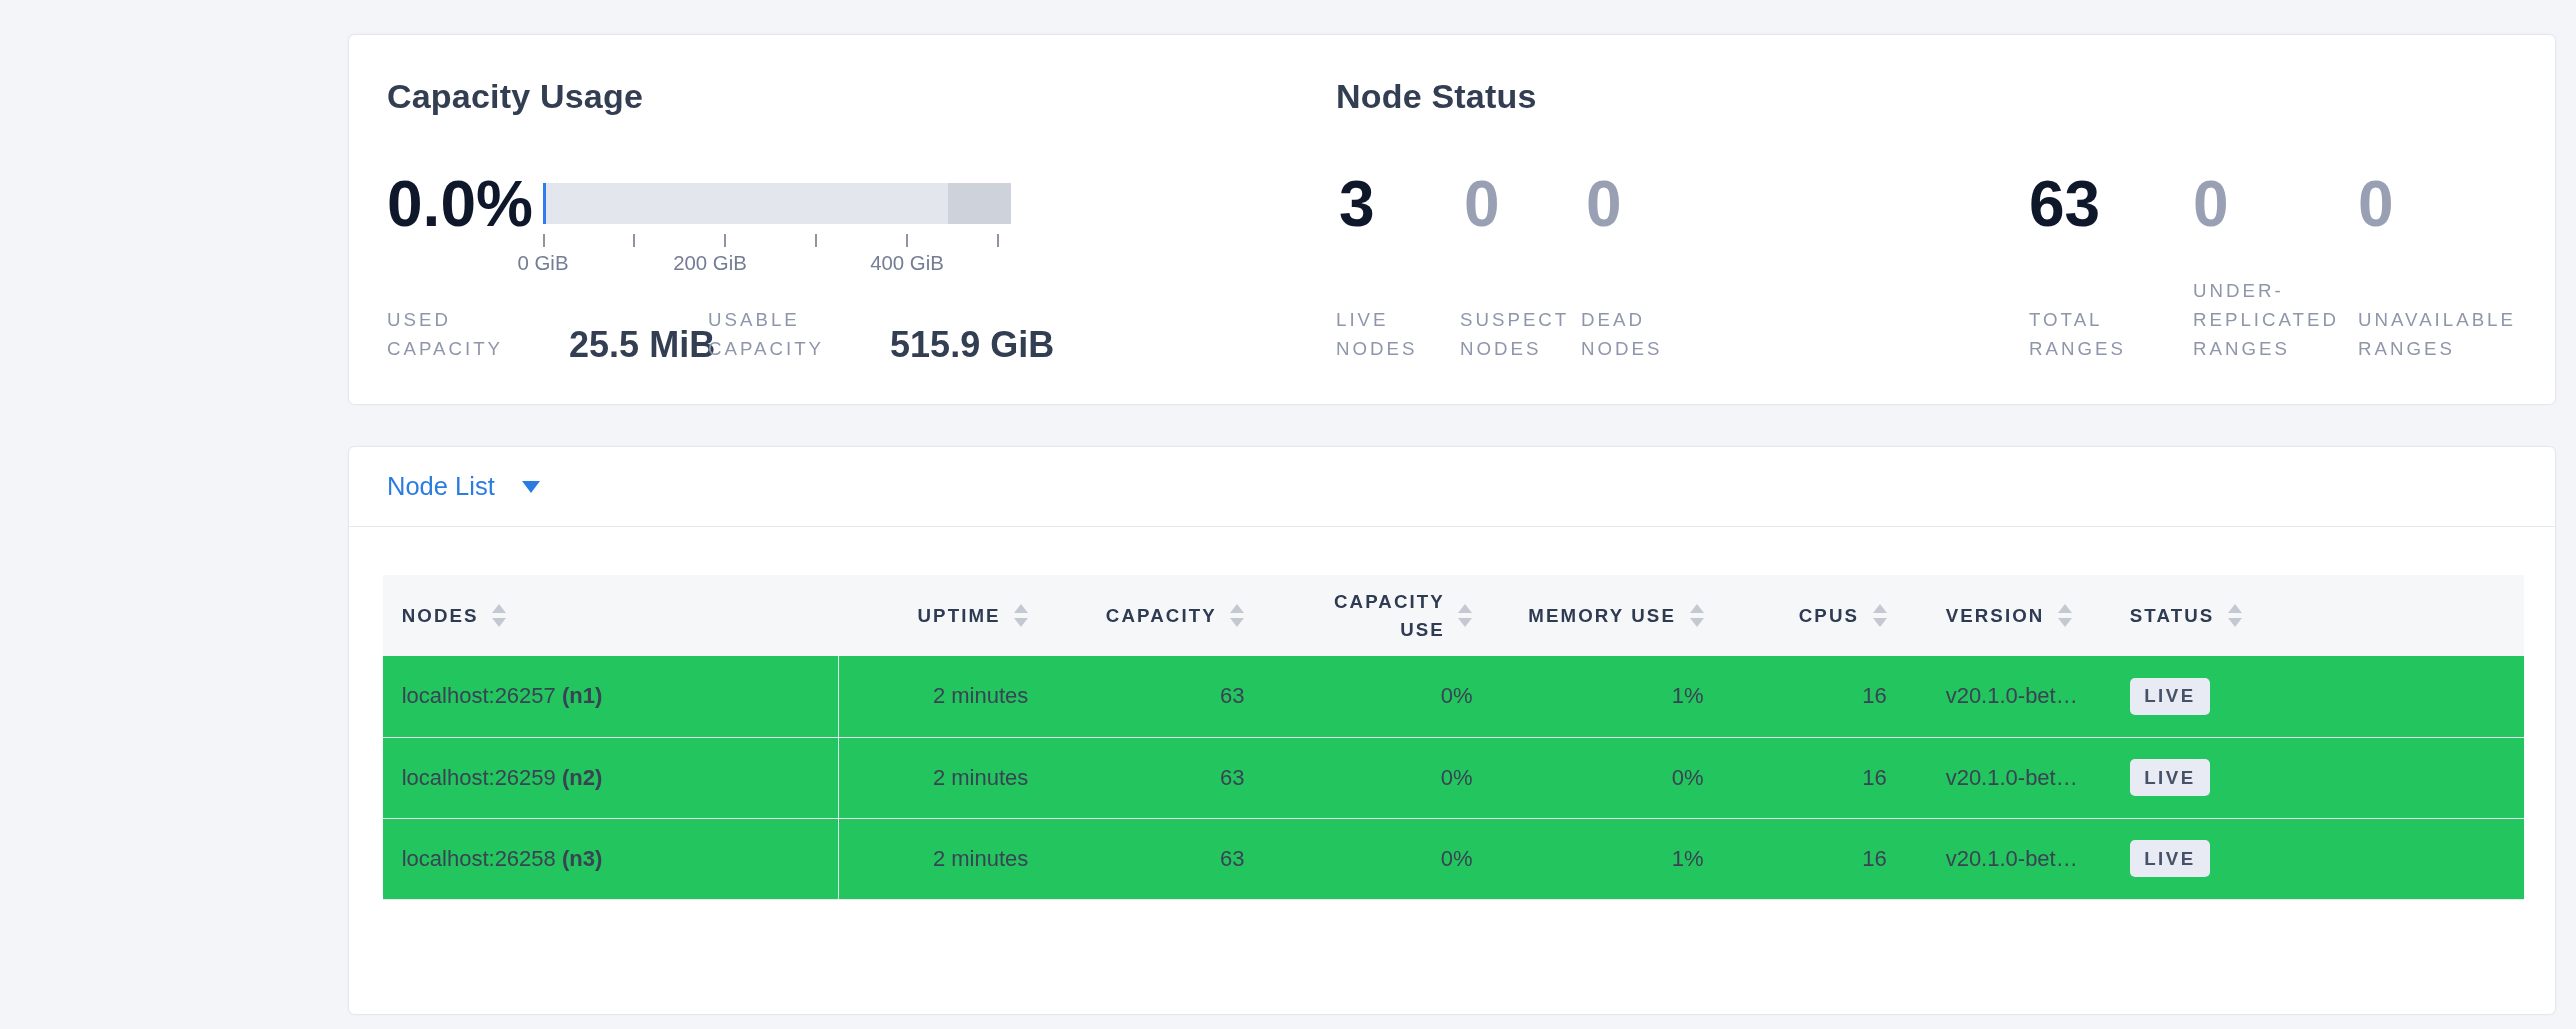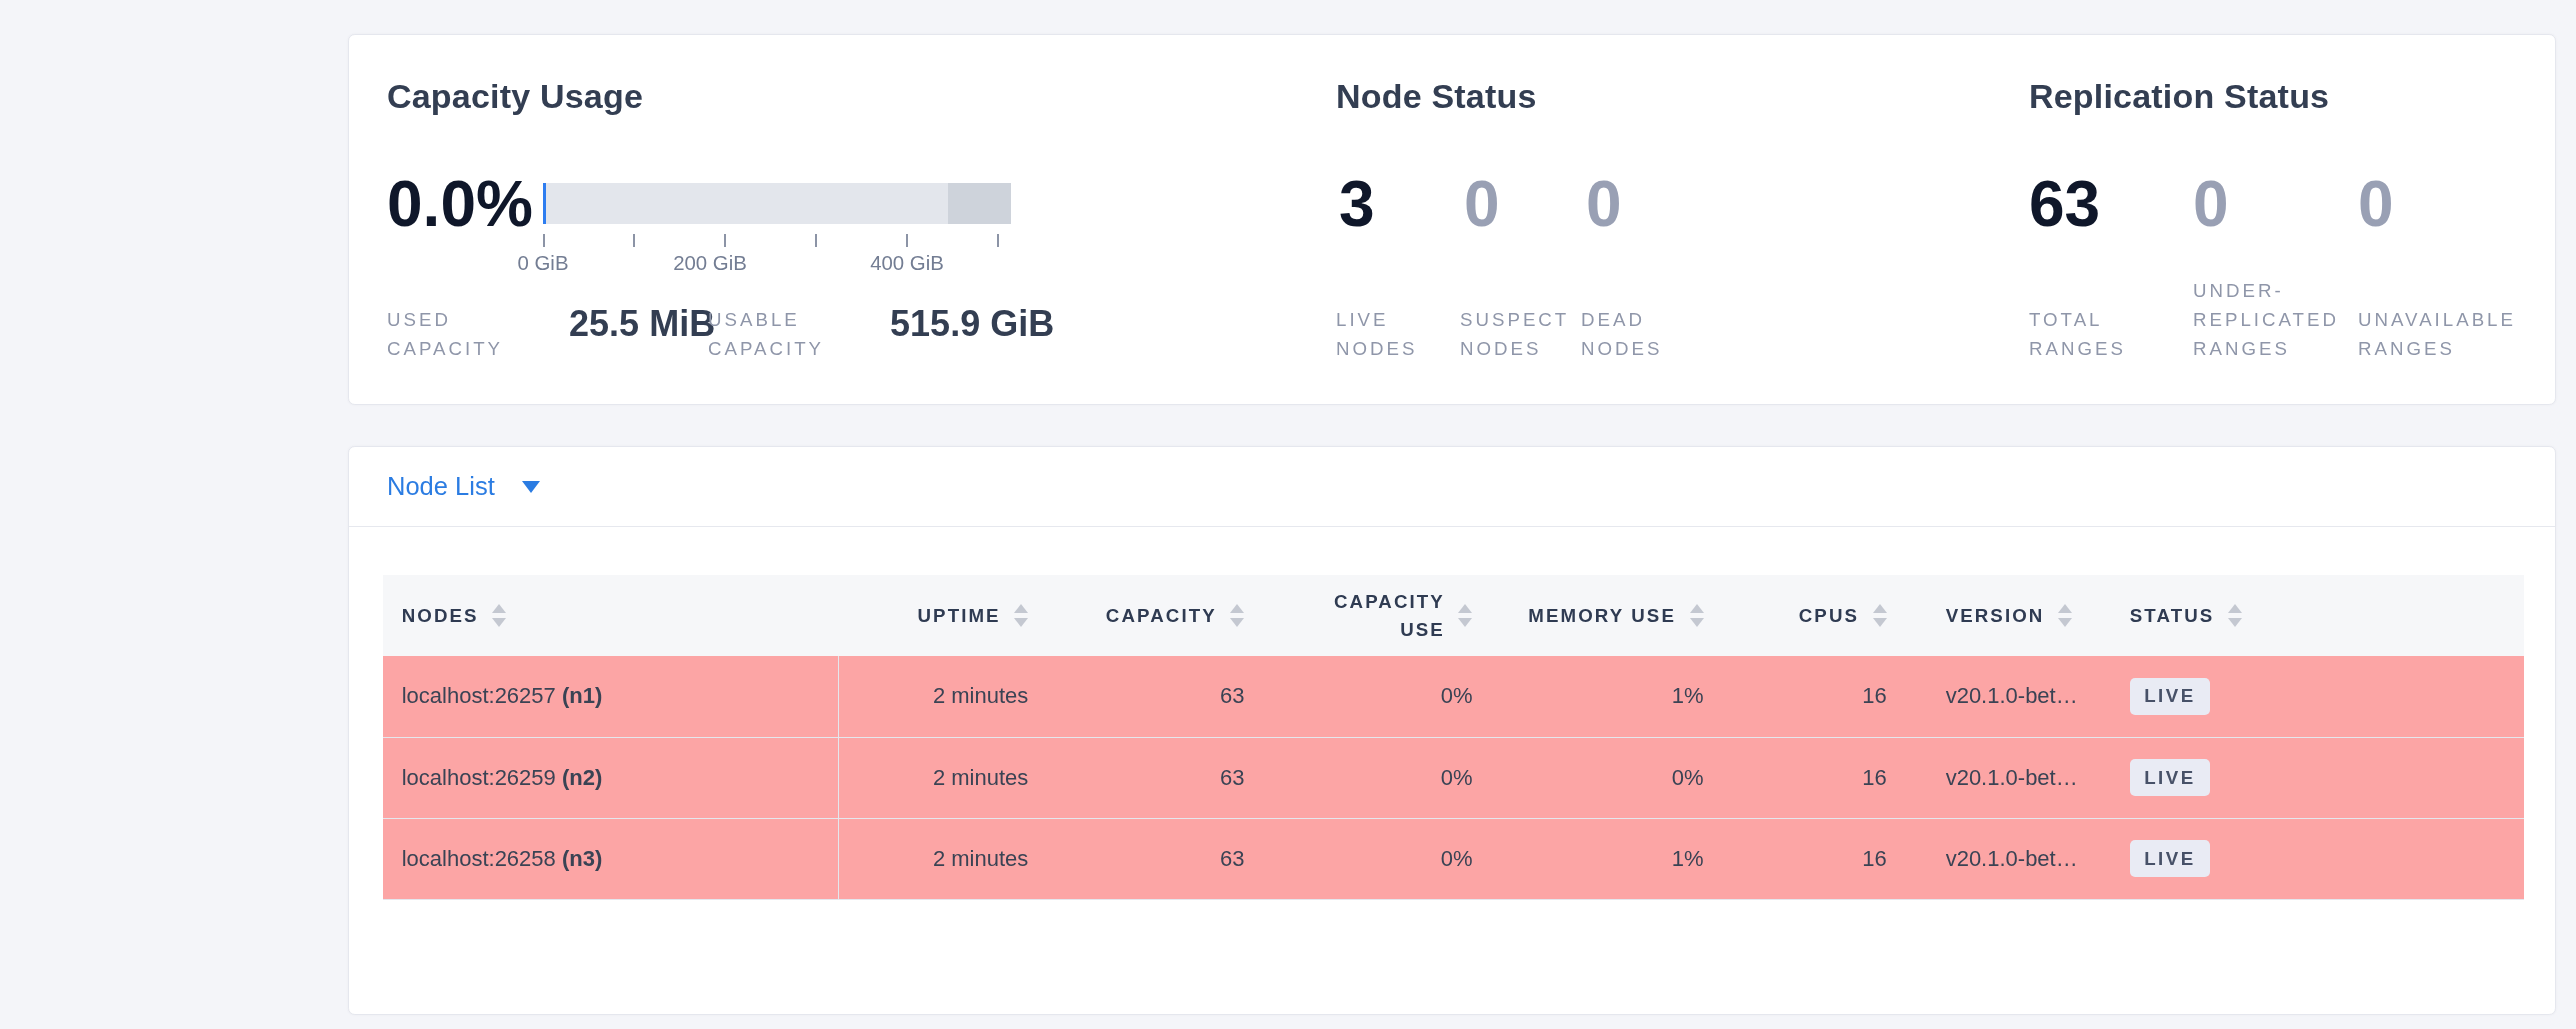--- a/index.html
+++ b/index.html
@@ -35,21 +35,21 @@
   .section-title {
     position: absolute; top: 42px; font-size: 34px; font-weight: 600;
     color: #333e52; letter-spacing: 0.2px;
   }
   .big-number {
     position: absolute; top: 136px; font-size: 64px; line-height: 66px;
     font-weight: 600; color: #0f172a;
   }
   .big-number.muted { color: #99a0b4; }
 
-  .stat-block { position: absolute; display: flex; align-items: flex-start; }
+  .stat-block { position: absolute; display: flex; align-items: flex-end; }
   .stat-label {
     font-size: 18.7px; line-height: 29px; letter-spacing: 3px;
     color: #8f96a9; white-space: nowrap;
   }
   .stat-value {
     font-size: 36px; line-height: 37px; font-weight: 600; color: #333e52;
     margin-left: 22px; white-space: nowrap;
   }
   .labels-top-318 { top: 270px; gap: 44px; }
   .labels-top-284 { top: 241px; }
@@ -87,21 +87,21 @@
   .nodes-table {
     width: 2141px; margin: 48px 34px 0 34px;
     border-collapse: collapse; table-layout: fixed;
   }
   .nodes-table th {
     height: 81px; background: #f6f7f9; font-size: 18.7px; font-weight: 700;
     letter-spacing: 2.1px; color: #2f3b52; vertical-align: middle;
   }
   .nodes-table td {
     height: 81px; font-size: 22px; color: #3a4354; vertical-align: middle;
-    border-bottom: 1.7px solid #e4e7ed; background: #fca5a5;
+    border-bottom: 1.7px solid #e4e7ed; background: #22c55e;
   }
   .nodes-table tbody td:first-child { border-right: 1.7px solid #e4e7ed; }
   .th-inner { display: flex; align-items: center; }
   .th-right .th-inner { justify-content: flex-end; }
   .th-left  .th-inner { justify-content: flex-start; }
   .col-pad-left  { padding-left: 18.7px; text-align: left; }
   .num-cell      { text-align: right; }
   .version-cell, .version-th { padding-left: 59px; text-align: left; }
   .status-cell,  .status-th  { padding-left: 31px; text-align: left; }
   .wrap-label { max-width: 136px; text-align: right; line-height: 28px; white-space: normal; }
@@ -180,21 +180,20 @@
         <div>NODES</div>
       </div>
     </div>
     <div class="stat-block labels-top-318" style="left:1232px;">
       <div class="stat-label">
         <div>DEAD</div>
         <div>NODES</div>
       </div>
     </div>
 
-    <div class="section-title" style="left:1680px;">Replication Status</div>
     <div class="big-number" style="left:1680px;">63</div>
     <div class="big-number muted" style="left:1844px;">0</div>
     <div class="big-number muted" style="left:2009px;">0</div>
     <div class="stat-block labels-top-318" style="left:1680px;">
       <div class="stat-label">
         <div>TOTAL</div>
         <div>RANGES</div>
       </div>
     </div>
     <div class="stat-block labels-top-284" style="left:1844px;">

